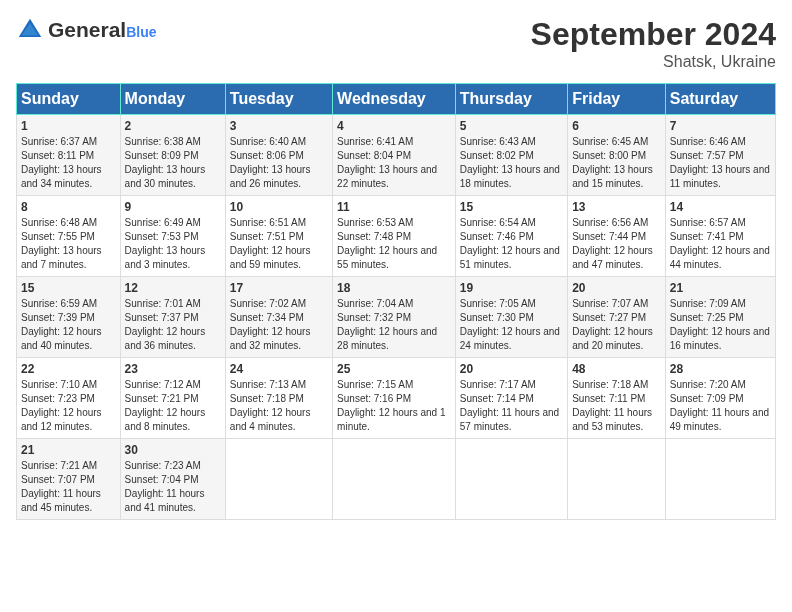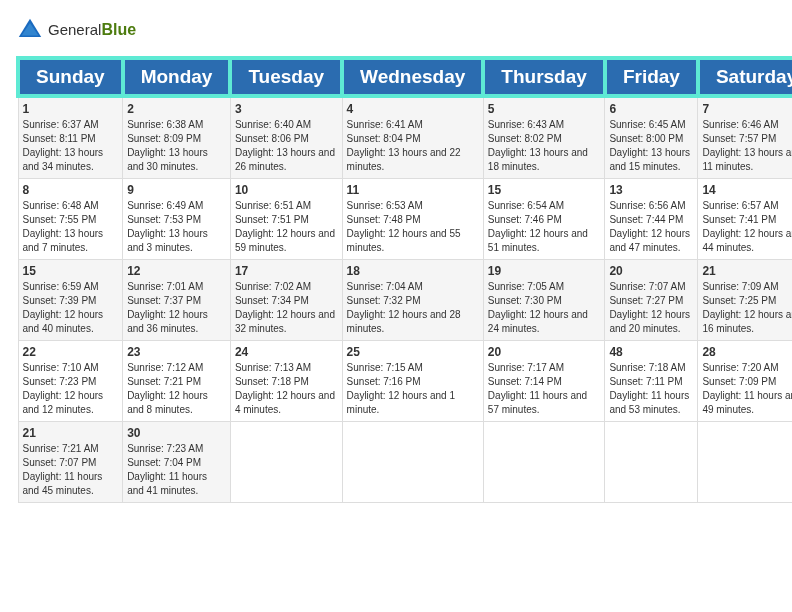--- a/index.html
+++ b/index.html
@@ -15,28 +15,28 @@
       justify-content: space-between;
       align-items: flex-start;
       margin-bottom: 12px;
     }
     .logo {
       display: flex;
       align-items: center;
       gap: 4px;
     }
     .logo-text-general {
-      font-size: 15px;
-      font-weight: normal;
+      font-size: 21px;
+      font-weight: bold;
       color: #333;
     }
     .logo-text-blue {
-      font-size: 16px;
-      font-weight: bold;
-      color: #4d7c0f;
+      font-size: 14px;
+      font-weight: bold;
+      color: #3b82f6;
     }
     .logo-icon {
       width: 28px;
       height: 28px;
     }
     .title-block {
       text-align: right;
     }
     .title-block h1 {
       font-size: 32px;
@@ -51,25 +51,25 @@
     table {
       width: 100%;
       border-collapse: collapse;
       font-size: 11px;
     }
     thead tr {
       background-color: #2b6cb0;
       color: #fff;
     }
     thead th {
-      padding: 6px 16px;
+      padding: 6px 4px;
       text-align: left;
-      font-size: 19px;
-      font-weight: bold;
-      border: 4px solid #5eead4;
+      font-size: 16px;
+      font-weight: bold;
+      border: 1px solid #5eead4;
     }
     tbody tr {
       vertical-align: top;
     }
     tbody tr:nth-child(odd) {
       background-color: #f5f5f5;
     }
     tbody tr:nth-child(even) {
       background-color: #ffffff;
     }
@@ -103,20 +103,22 @@
   <div class="logo">
     <svg class="logo-icon" viewBox="0 0 40 40">
       <polygon points="20,4 36,30 4,30" fill="#1a6abf"></polygon>
       <polygon points="20,10 32,28 8,28" fill="#4a9fe0" opacity="0.5"></polygon>
     </svg>
     <div>
       <span class="logo-text-general">General</span><span class="logo-text-blue">Blue</span>
     </div>
   </div>
   <div class="title-block">
+    <h1>September 2024</h1>
+    <h2>Shatsk, Ukraine</h2>
   </div>
 </div>
 
 <table>
   <thead>
     <tr>
       <th>Sunday</th>
       <th>Monday</th>
       <th>Tuesday</th>
       <th>Wednesday</th>

